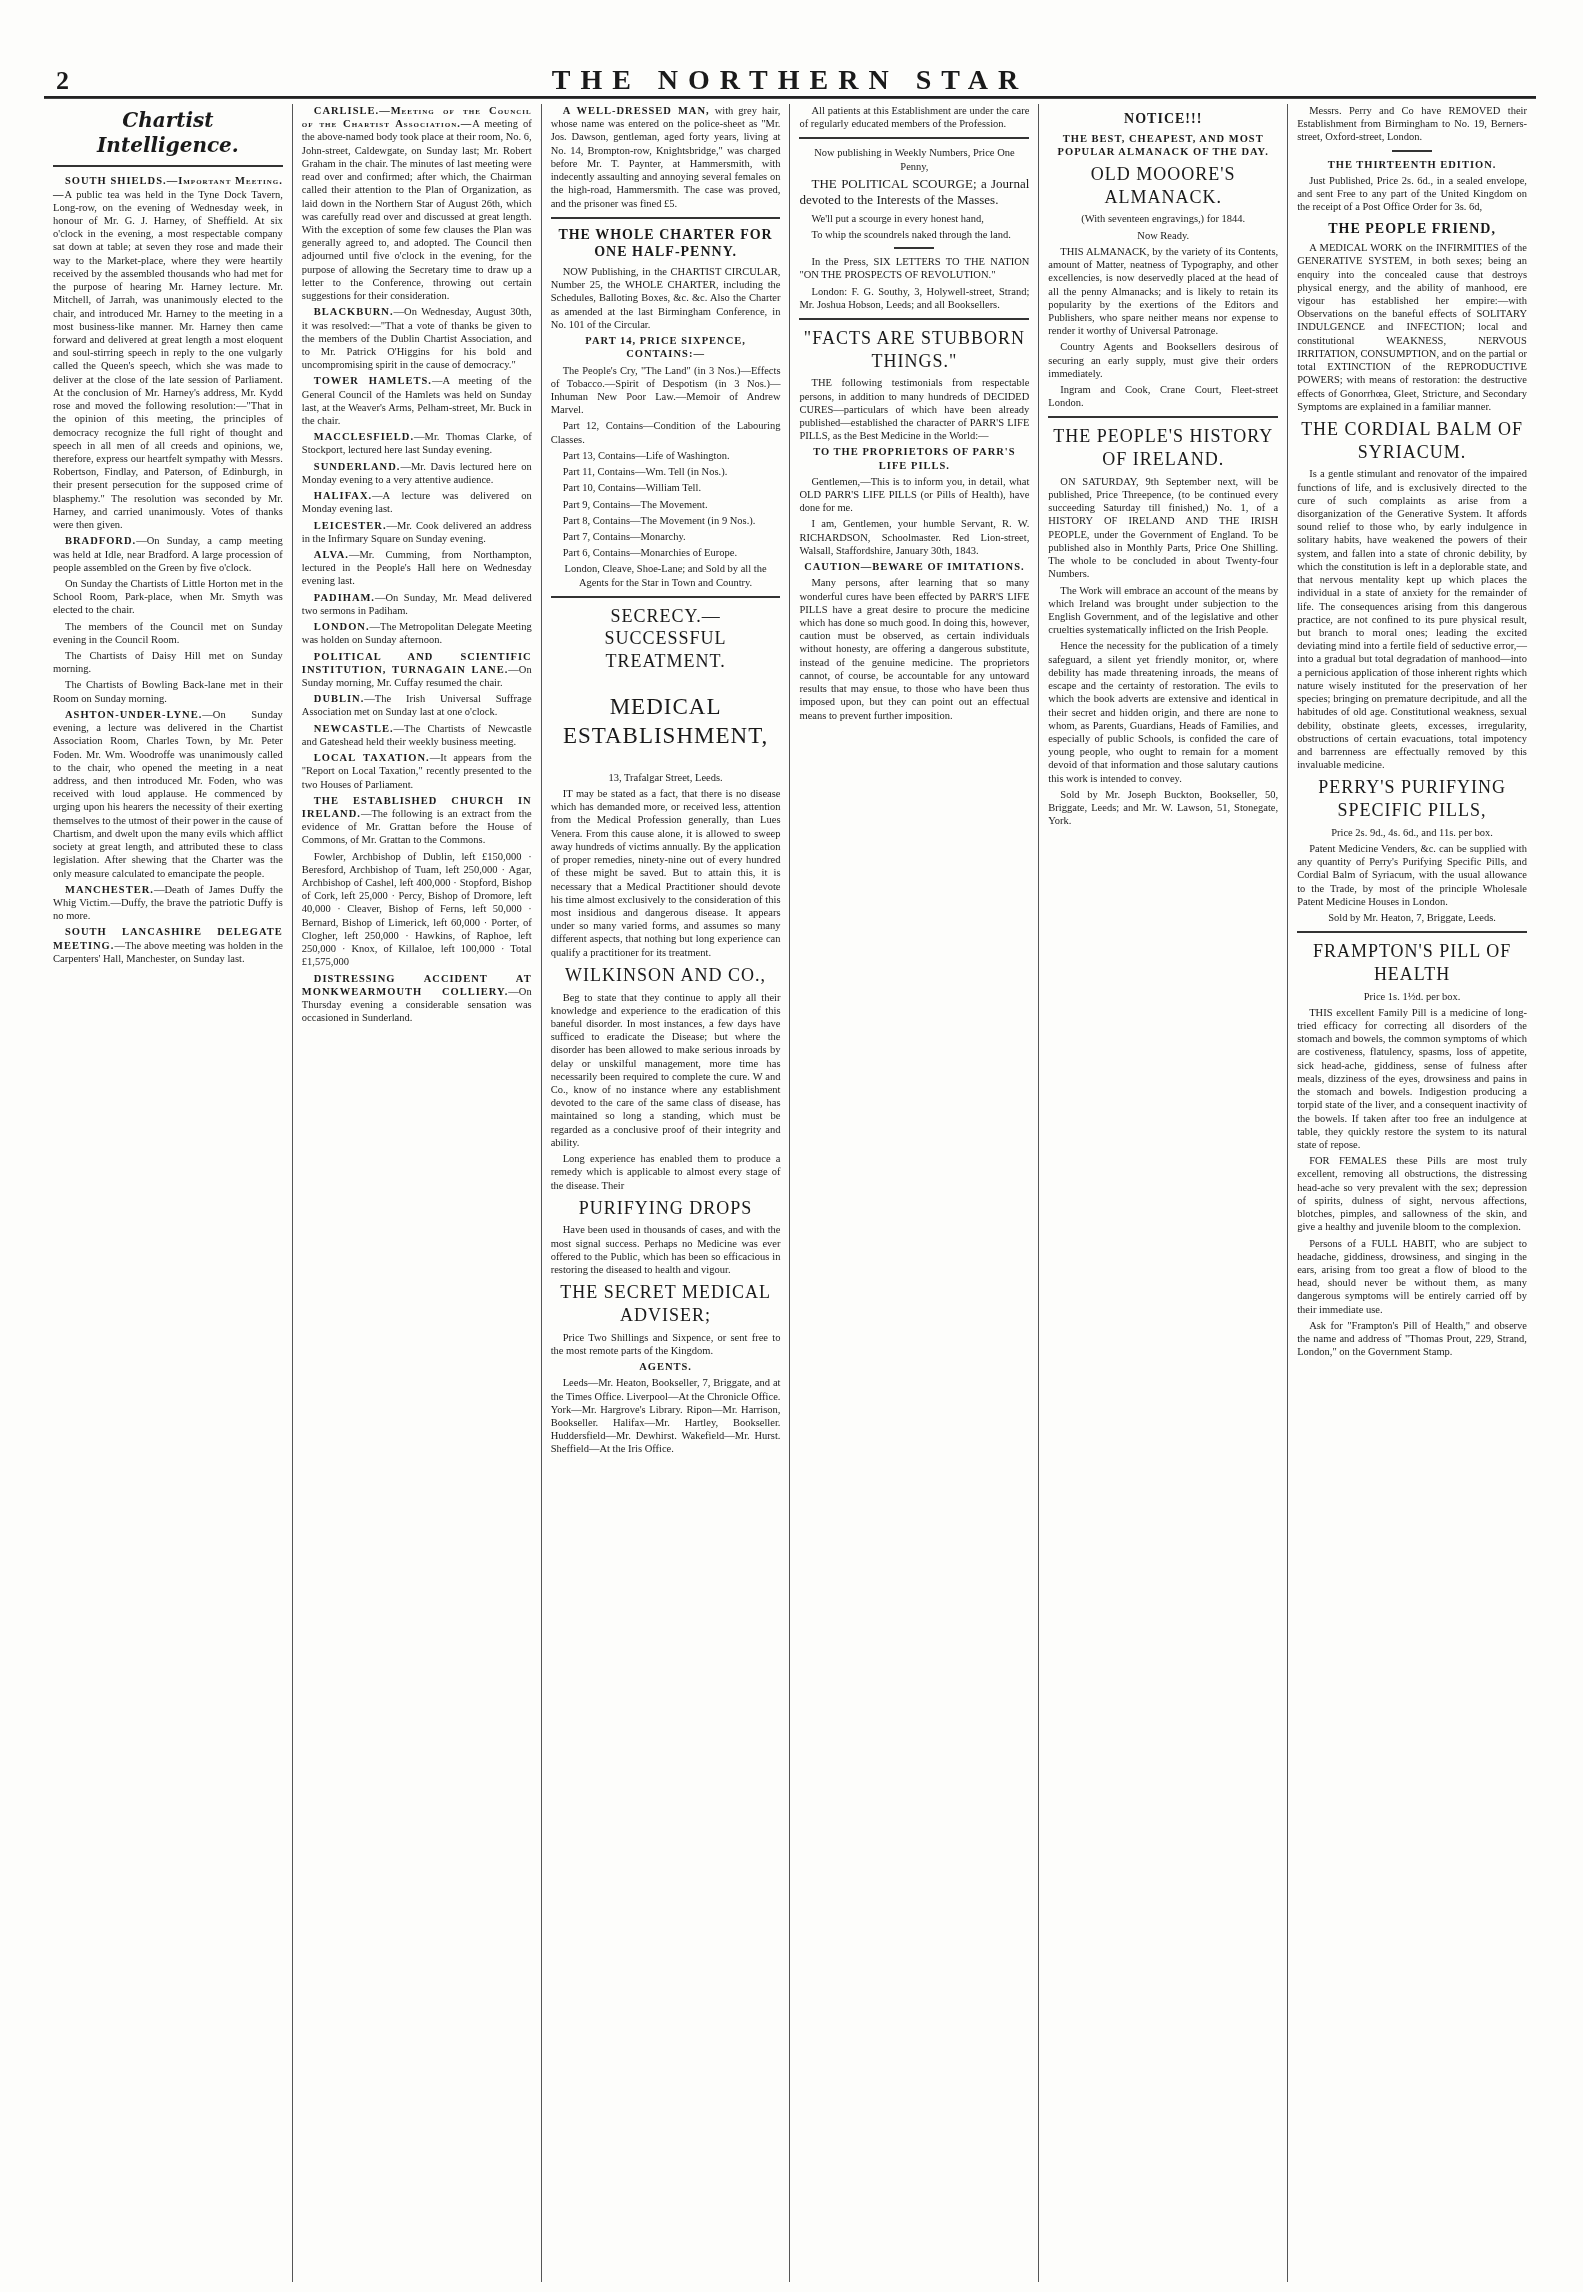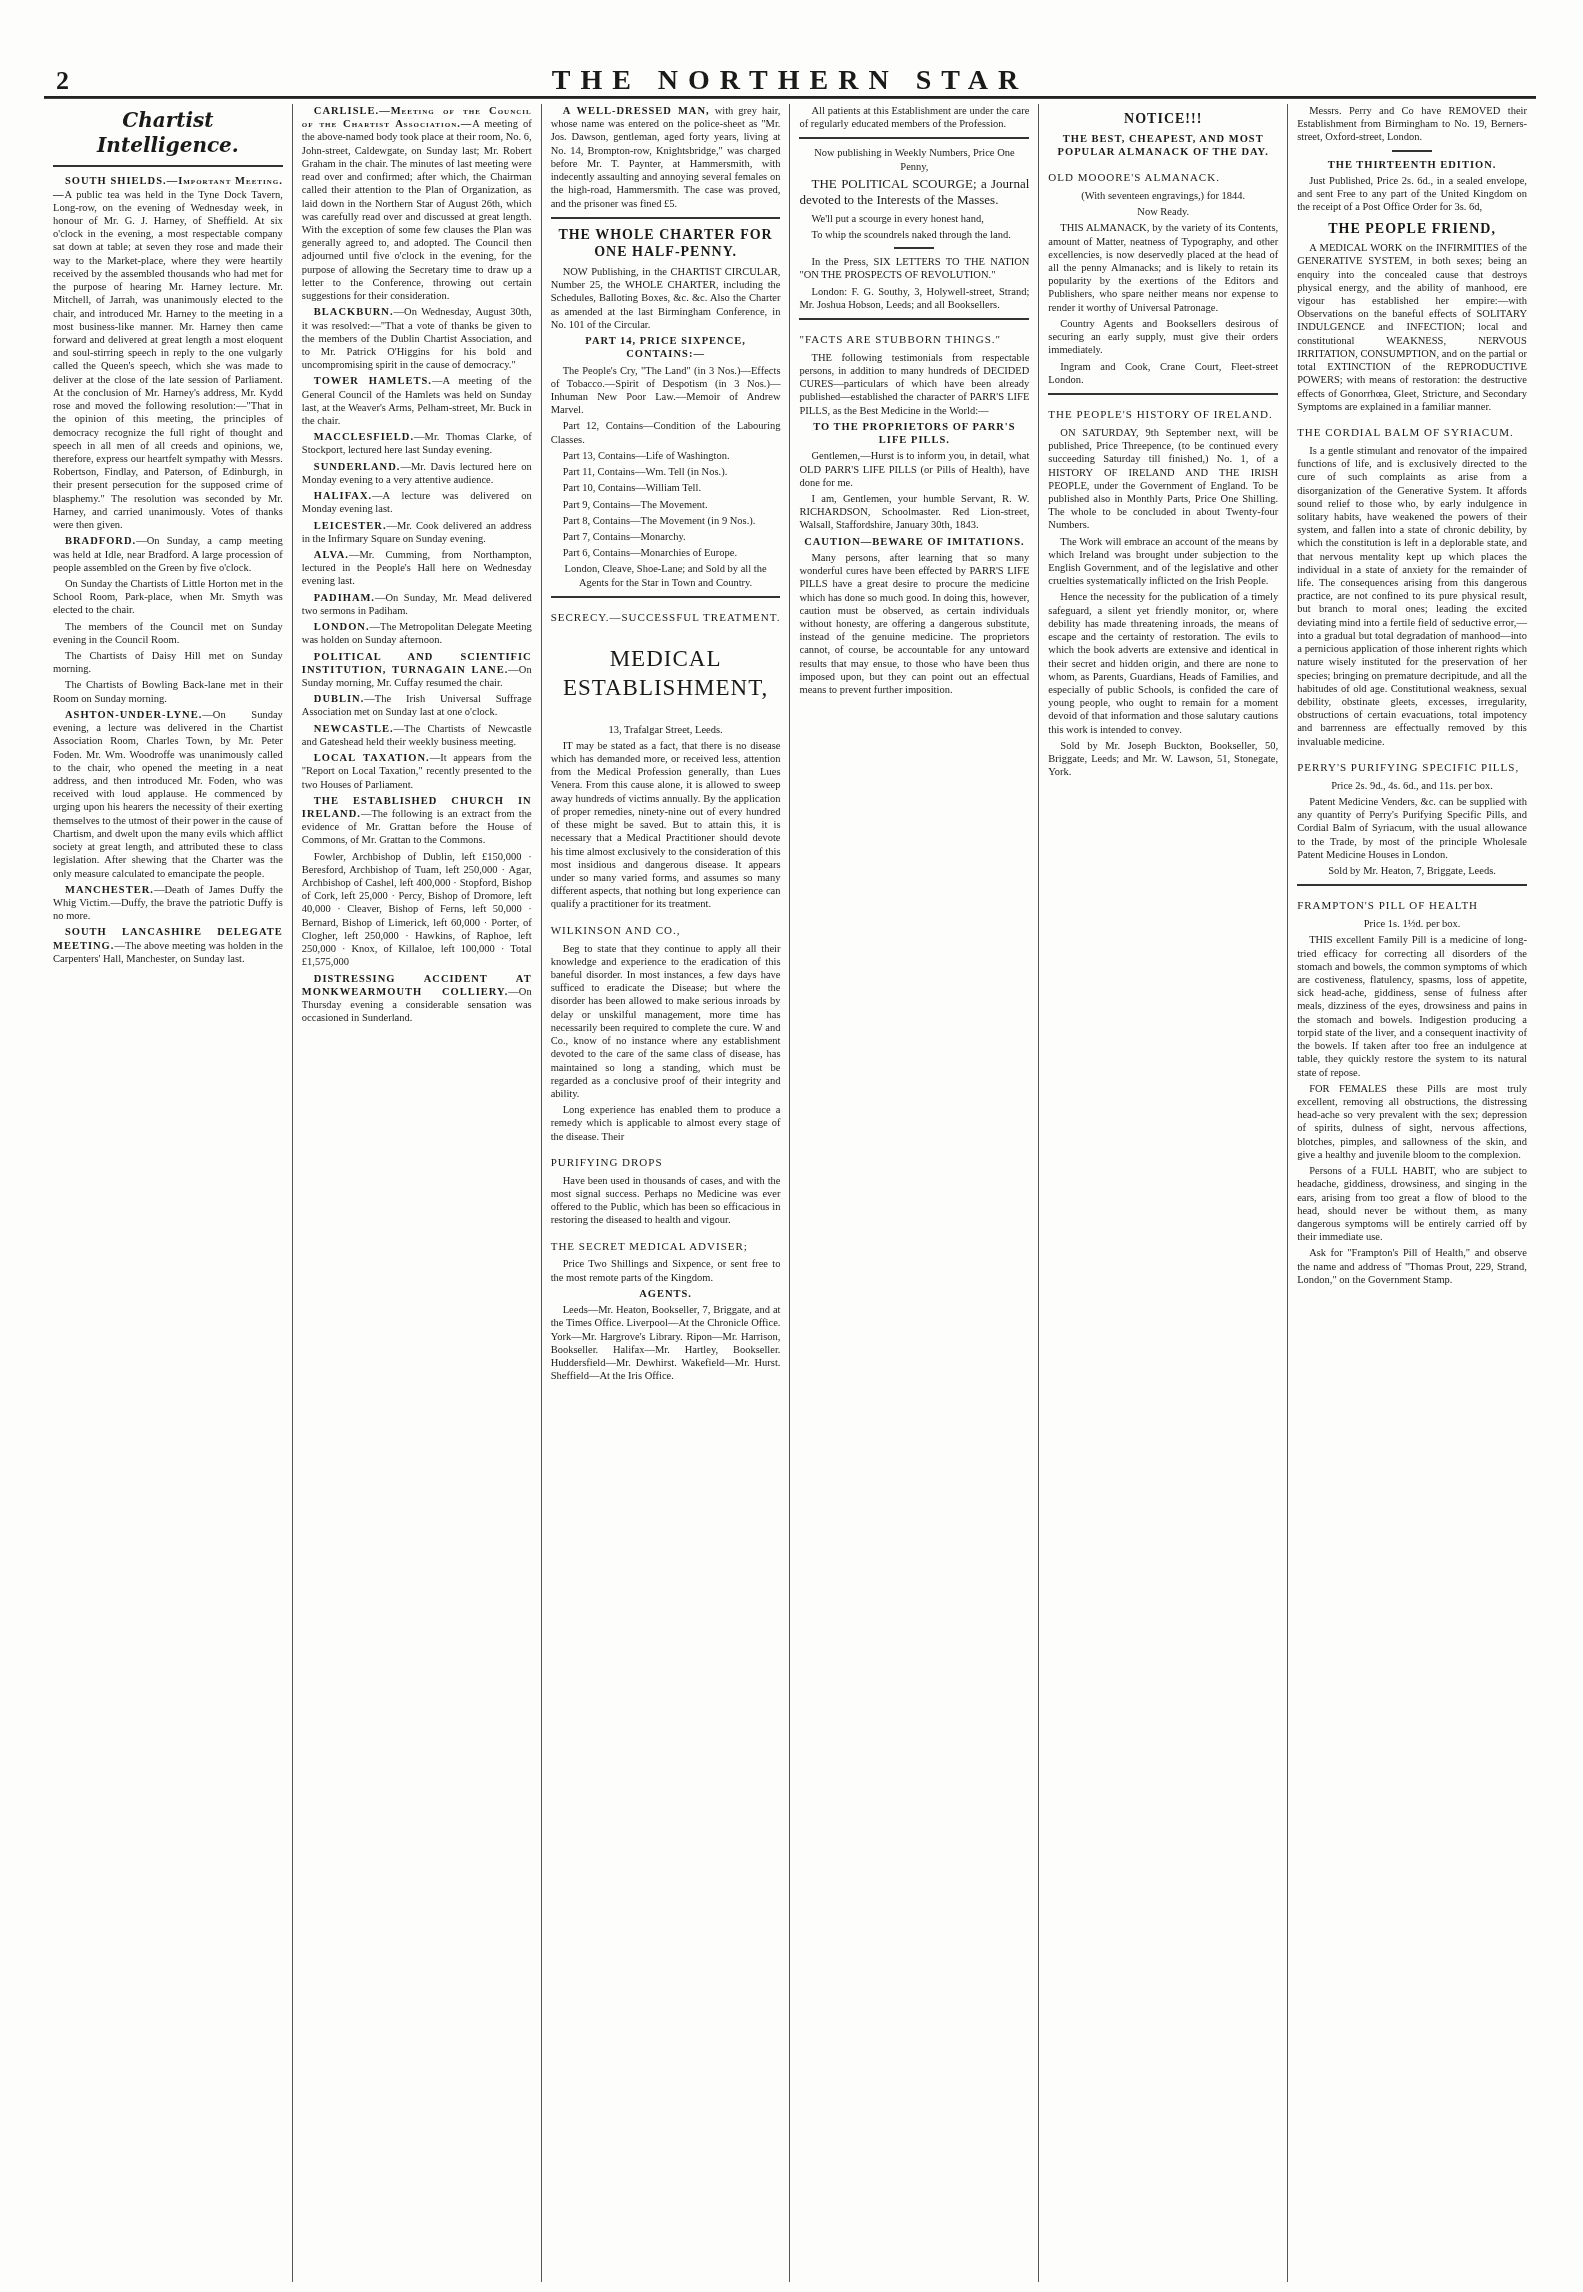--- a/index.html
+++ b/index.html
@@ -10,21 +10,21 @@
   .page-num { position: absolute; left: 12px; top: 66px; font-size: 26px; font-weight: bold; }
   .title { position: absolute; left: 0; right: 0; top: 64px; text-align: center; font-size: 28px; letter-spacing: 10px; font-weight: bold; }
   .rule-top { position: absolute; top: 96px; left: 0; right: 0; height: 3px; border-top: 2px solid #222; border-bottom: 1px solid #444; }
   .columns { position: absolute; top: 104px; left: 0; right: 0; bottom: 10px; display: flex; }
   .col { flex: 1 1 0; padding: 0 9px; border-left: 1px solid #555; font-size: 10.5px; line-height: 1.26; text-align: justify; overflow: hidden; }
   .col:first-child { border-left: none; }
   .col p { text-indent: 12px; margin-bottom: 3px; }
   .h-section { text-align: center; font-size: 20px; margin: 4px 0 6px; font-family: "DejaVu Serif", serif; font-style: italic; font-weight: bold; }
   .h-ad { text-align: center; font-size: 14px; letter-spacing: 1px; margin: 6px 0 4px; font-weight: bold; }
   .h-big { text-align: center; font-size: 23px; letter-spacing: 1px; margin: 20px 0; }
-  .h-mid { text-align: left; font-size: 11px; letter-spacing: 1px; margin: 13px 0 4px; }
+  .h-mid { text-align: center; font-size: 18px; letter-spacing: 1px; margin: 5px 0 4px; }
   .small-caps { font-variant: small-caps; font-weight: bold; letter-spacing: 1px; }
   .center { text-align: center; text-indent: 0 !important; }
   .italic { }
   .sep { border-top: 2px solid #333; margin: 7px 0; }
   .sep-short { width: 40px; border-top: 2px solid #333; margin: 6px auto; }
   .lead { font-weight: bold; letter-spacing: 1px; }
 </style>
 </head>
 <body>
 
@@ -110,21 +110,21 @@
       <p style="font-size:13px;">THE POLITICAL SCOURGE; a Journal devoted to the Interests of the Masses.</p>
       <p>We'll put a scourge in every honest hand,</p>
       <p>To whip the scoundrels naked through the land.</p>
       <div class="sep-short"></div>
       <p>In the Press, SIX LETTERS TO THE NATION "ON THE PROSPECTS OF REVOLUTION."</p>
       <p>London: F. G. Southy, 3, Holywell-street, Strand; Mr. Joshua Hobson, Leeds; and all Booksellers.</p>
       <div class="sep"></div>
       <div class="h-mid">"FACTS ARE STUBBORN THINGS."</div>
       <p>THE following testimonials from respectable persons, in addition to many hundreds of DECIDED CURES—particulars of which have been already published—established the character of PARR'S LIFE PILLS, as the Best Medicine in the World:—</p>
       <p class="center small-caps">TO THE PROPRIETORS OF PARR'S LIFE PILLS.</p>
-      <p>Gentlemen,—Hurst is to inform you, in detail, what OLD PARR'S LIFE PILLS (or Pills of Health), have done for me.</p>
+      <p>Gentlemen,—This is to inform you, in detail, what OLD PARR'S LIFE PILLS (or Pills of Health), have done for me.</p>
       <p>I am, Gentlemen, your humble Servant, R. W. RICHARDSON, Schoolmaster. Red Lion-street, Walsall, Staffordshire, January 30th, 1843.</p>
       <p class="center small-caps">CAUTION—BEWARE OF IMITATIONS.</p>
       <p>Many persons, after learning that so many wonderful cures have been effected by PARR'S LIFE PILLS have a great desire to procure the medicine which has done so much good. In doing this, however, caution must be observed, as certain individuals without honesty, are offering a dangerous substitute, instead of the genuine medicine. The proprietors cannot, of course, be accountable for any untoward results that may ensue, to those who have been thus imposed upon, but they can point out an effectual means to prevent further imposition.</p>
     </div>
 
     <div class="col">
       <div class="h-ad">NOTICE!!!</div>
       <p class="center small-caps">THE BEST, CHEAPEST, AND MOST POPULAR ALMANACK OF THE DAY.</p>
       <div class="h-mid">OLD MOOORE'S ALMANACK.</div>
       <p class="center">(With seventeen engravings,) for 1844.</p>

